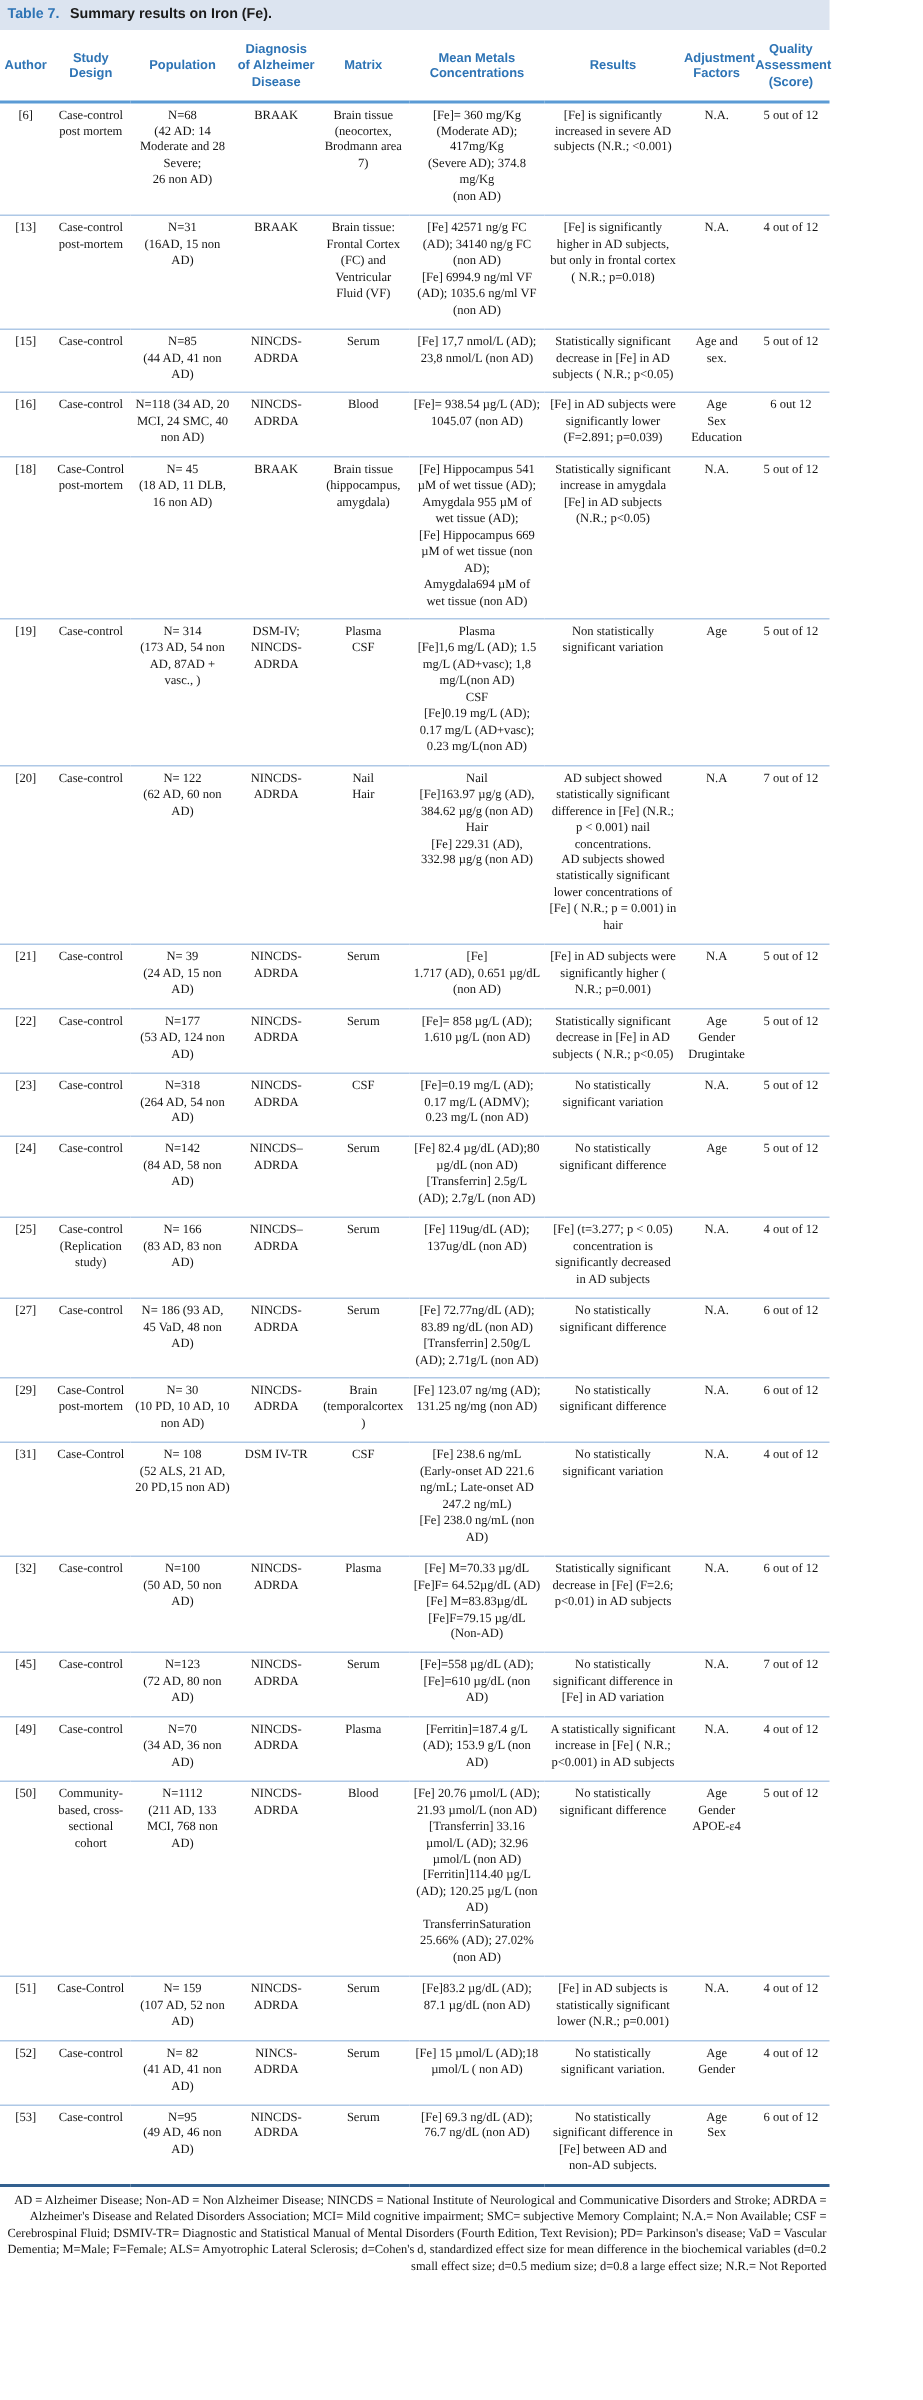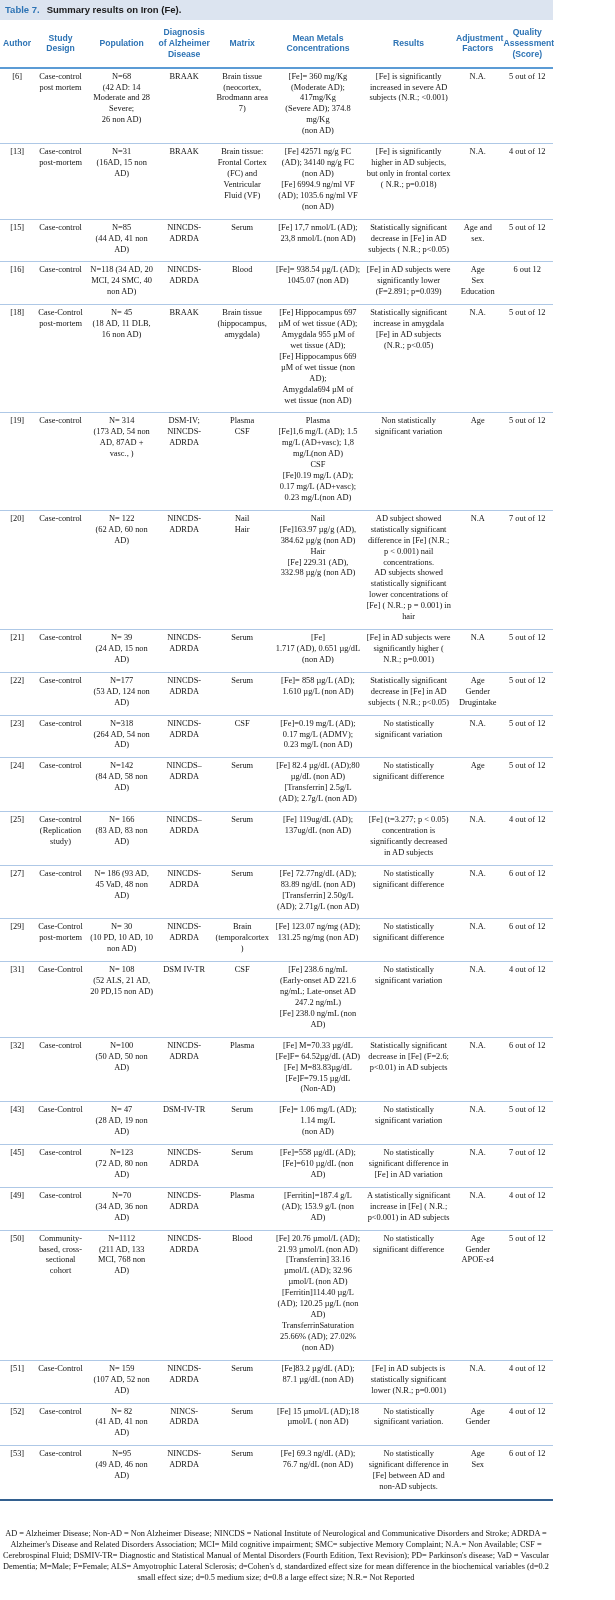--- a/index.html
+++ b/index.html
@@ -61,22 +61,21 @@
     overflow-wrap: break-word;
   }
   tbody tr + tr td { border-top: 1.5px solid #aec8e6; }
 
   
   .footnote {
     font-size: 8.3px;
     line-height: 1.32;
     color: #141414;
     padding: 4px 2px 6px 1px;
-    text-align: center;
-    margin-top: 24px;
+    text-align: right;
   }
 </style>
 </head>
 <body>
 
 <div class="page">
 
   <div class="title-band">
     <span class="title-label">Table 7.</span><span class="title-text">Summary results on Iron (Fe).</span>
   </div>
@@ -160,21 +159,21 @@
 Education</td>
           <td>6 out 12</td>
         </tr>
         <tr>
           <td>[18]</td>
           <td>Case-Control post-mortem</td>
           <td>N= 45
 (18 AD, 11 DLB, 16 non AD)</td>
           <td>BRAAK</td>
           <td>Brain tissue (hippocampus, amygdala)</td>
-          <td>[Fe] Hippocampus 697 µM of wet tissue (AD); Amygdala 955 µM of wet tissue (AD);
+          <td>[Fe] Hippocampus 541 µM of wet tissue (AD); Amygdala 955 µM of wet tissue (AD);
 [Fe] Hippocampus 669 µM of wet tissue (non AD);
 Amygdala694 µM of wet tissue (non AD)</td>
           <td>Statistically significant increase in amygdala [Fe] in AD subjects (N.R.; p&lt;0.05)</td>
           <td>N.A.</td>
           <td>5 out of 12</td>
         </tr>
         <tr>
           <td>[19]</td>
           <td>Case-control</td>
           <td>N= 314
@@ -317,33 +316,20 @@
           <td>Plasma</td>
           <td>[Fe] M=70.33 µg/dL
 [Fe]F= 64.52µg/dL (AD)
 [Fe] M=83.83µg/dL
 [Fe]F=79.15 µg/dL (Non-AD)</td>
           <td>Statistically significant decrease in [Fe] (F=2.6; p&lt;0.01) in AD subjects</td>
           <td>N.A.</td>
           <td>6 out of 12</td>
         </tr>
         <tr>
-          <td>[43]</td>
-          <td>Case-Control</td>
-          <td>N= 47
-(28 AD, 19 non AD)</td>
-          <td>DSM-IV-TR</td>
-          <td>Serum</td>
-          <td>[Fe]= 1.06 mg/L (AD); 1.14 mg/L
-(non AD)</td>
-          <td>No statistically significant variation</td>
-          <td>N.A.</td>
-          <td>5 out of 12</td>
-        </tr>
-        <tr>
           <td>[45]</td>
           <td>Case-control</td>
           <td>N=123
 (72 AD, 80 non AD)</td>
           <td>NINCDS-ADRDA</td>
           <td>Serum</td>
           <td>[Fe]=558 µg/dL (AD); [Fe]=610 µg/dL (non AD)</td>
           <td>No statistically significant difference in [Fe] in AD variation</td>
           <td>N.A.</td>
           <td>7 out of 12</td>

